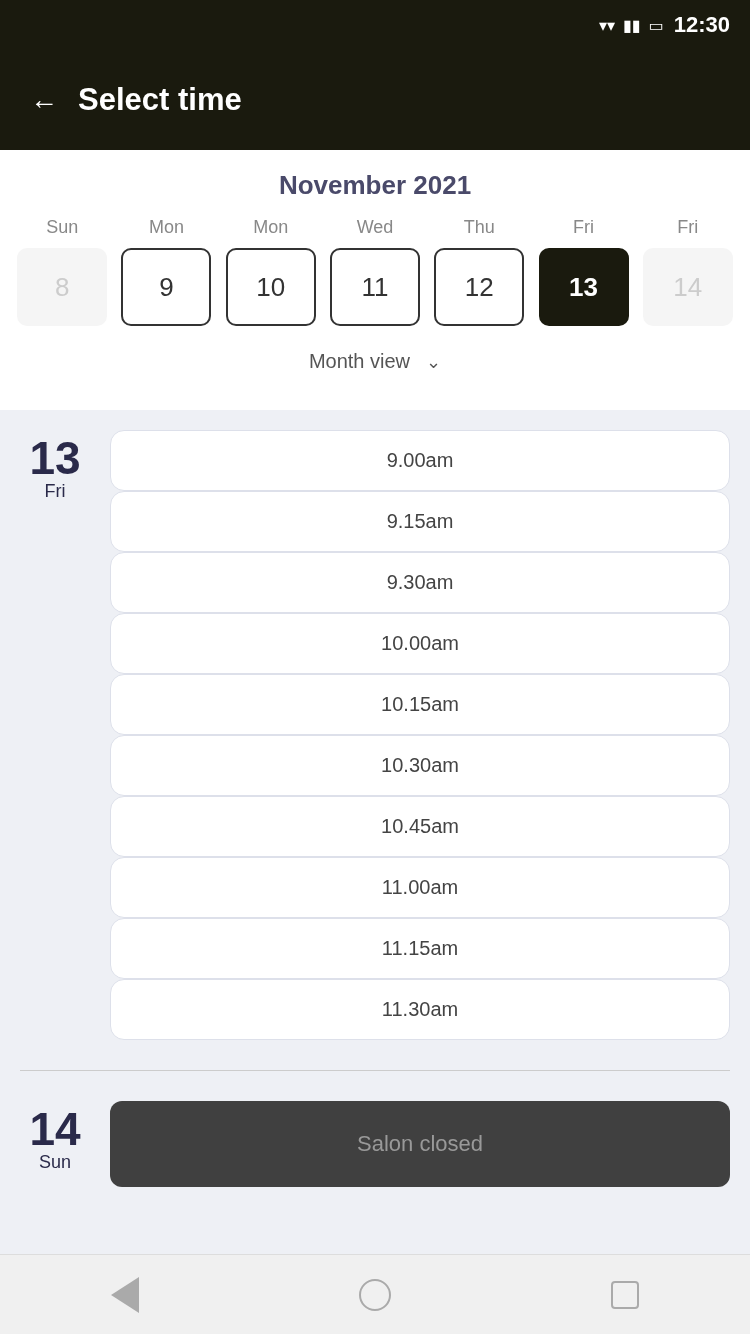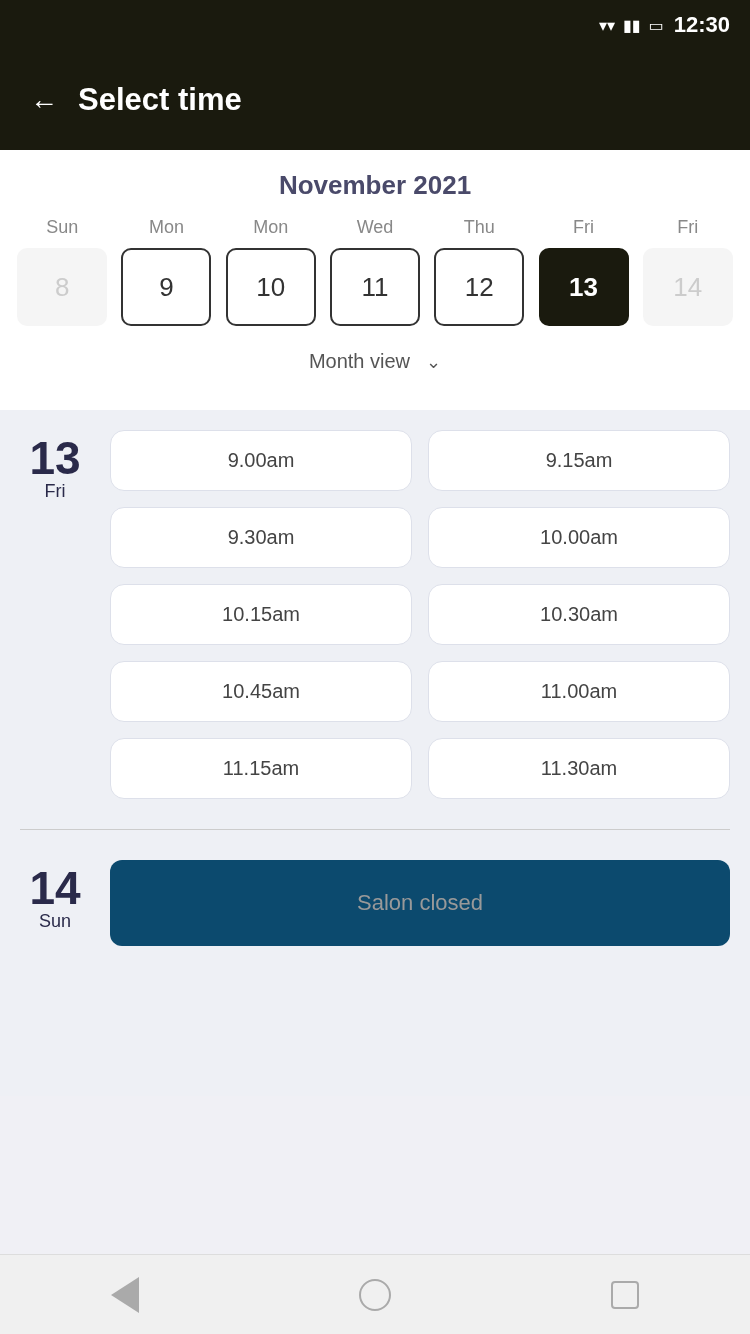--- a/index.html
+++ b/index.html
@@ -155,22 +155,22 @@
       line-height: 1;
     }
     .day-name {
       font-size: 18px;
       color: #2a2a4a;
       font-weight: 500;
     }
     .time-grid {
       flex: 1;
       display: grid;
-      grid-template-columns: repeat(2, 1fr);
-      gap: 16px;
+      grid-template-columns: repeat(1, 1fr);
+      gap: 0;
     }
     .time-slot {
       background: white;
       border-radius: 14px;
       padding: 18px 10px;
       text-align: center;
       font-size: 20px;
       color: #444;
       cursor: pointer;
       border: 1.5px solid #dde0ea;
@@ -184,21 +184,21 @@
     }
 
     
     .salon-closed-row {
       display: flex;
       gap: 20px;
       align-items: flex-start;
     }
     .closed-box {
       flex: 1;
-      background: #0c4a6e;
+      background: #404040;
       border-radius: 12px;
       padding: 30px;
       text-align: center;
       font-size: 22px;
       color: #999;
     }
 
     
     .bottom-nav {
       position: fixed;

